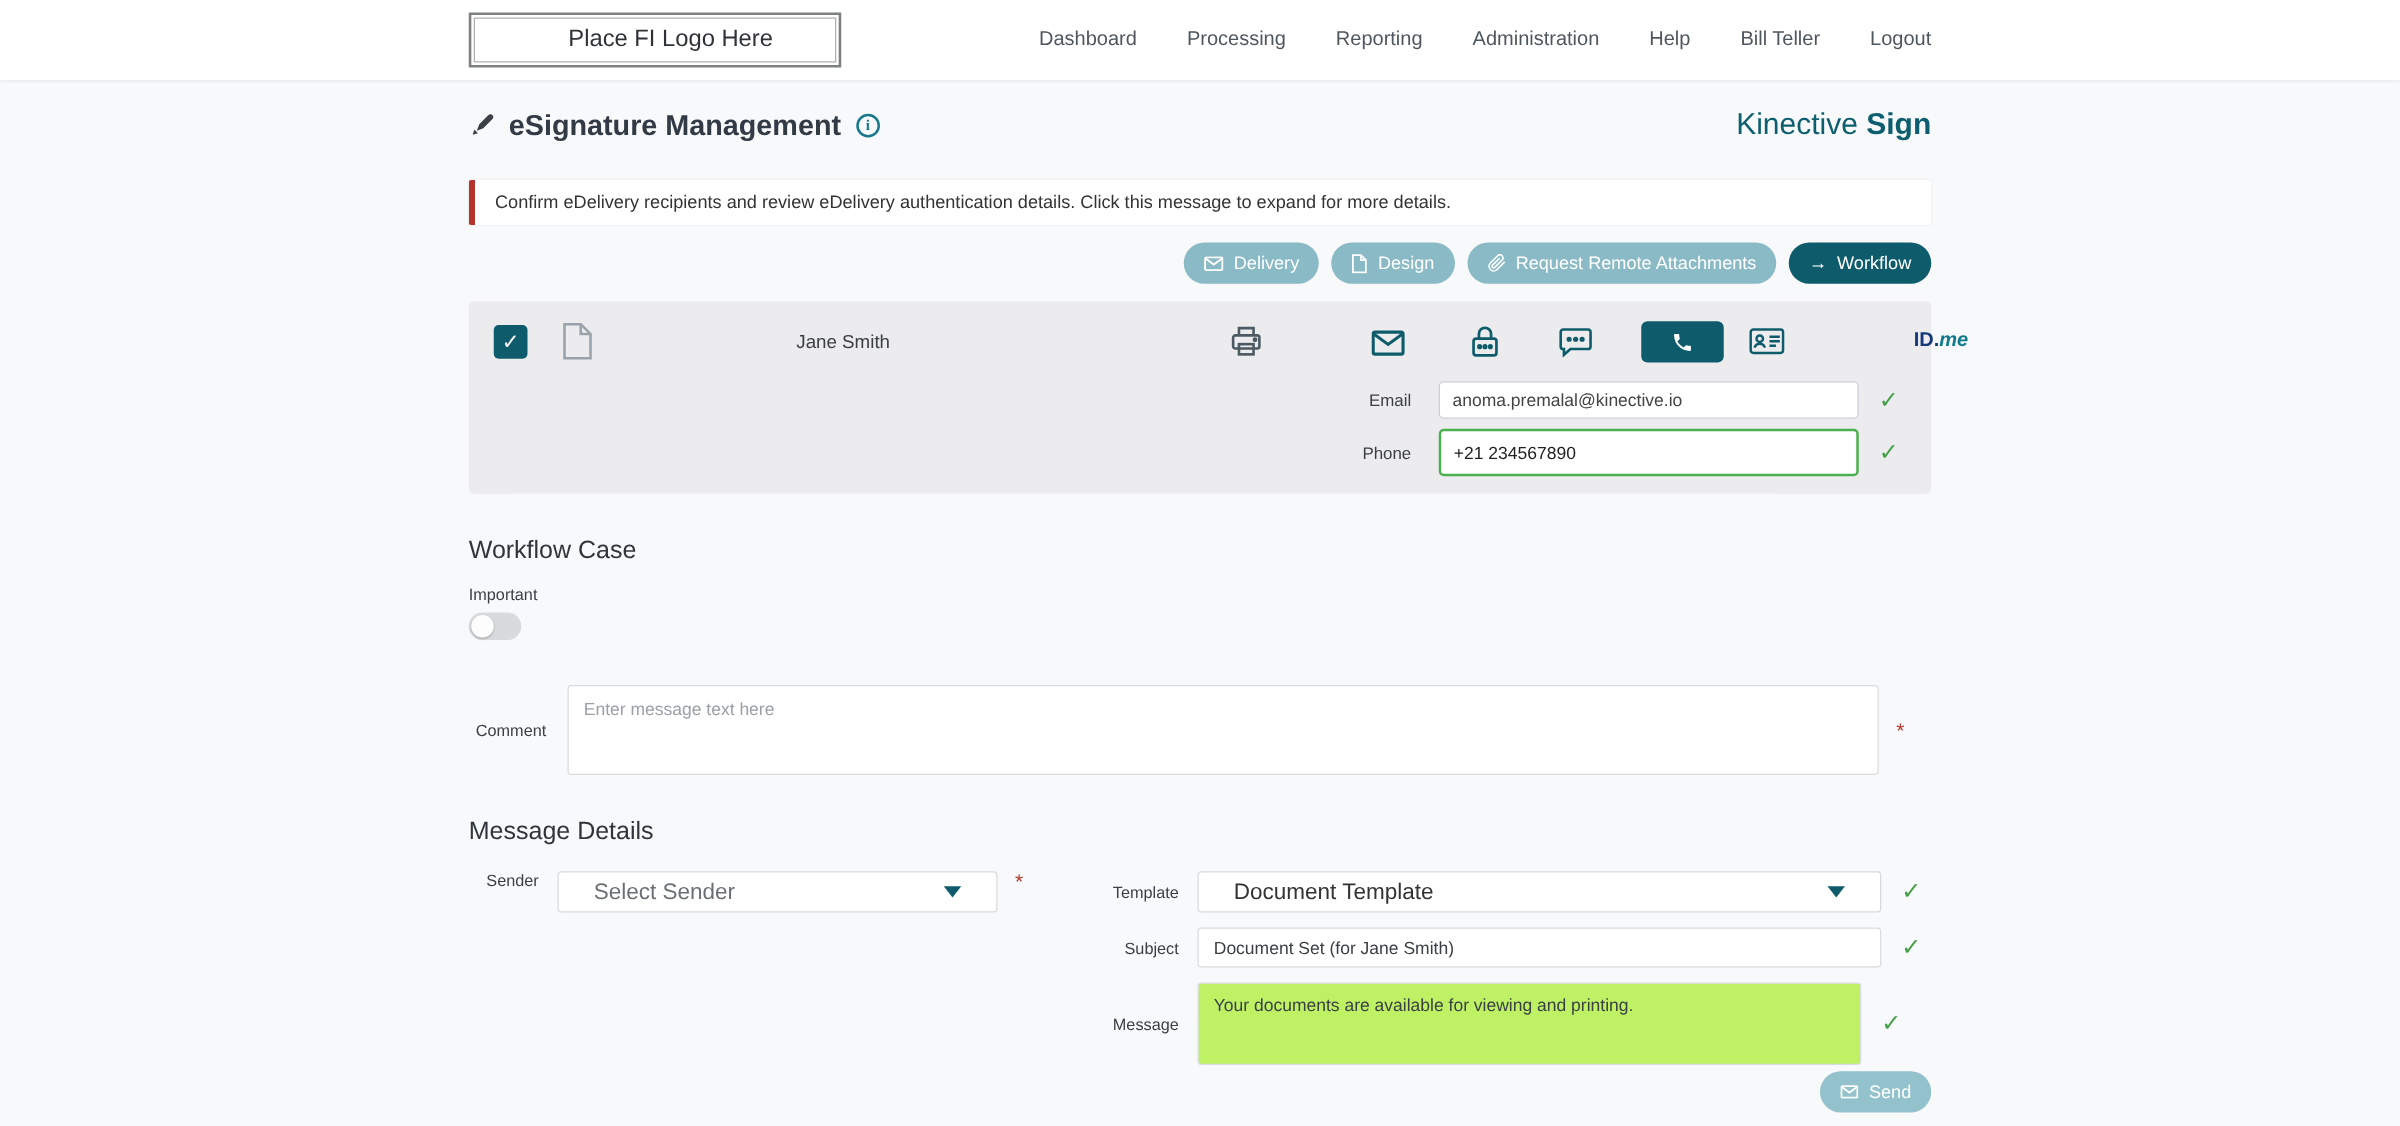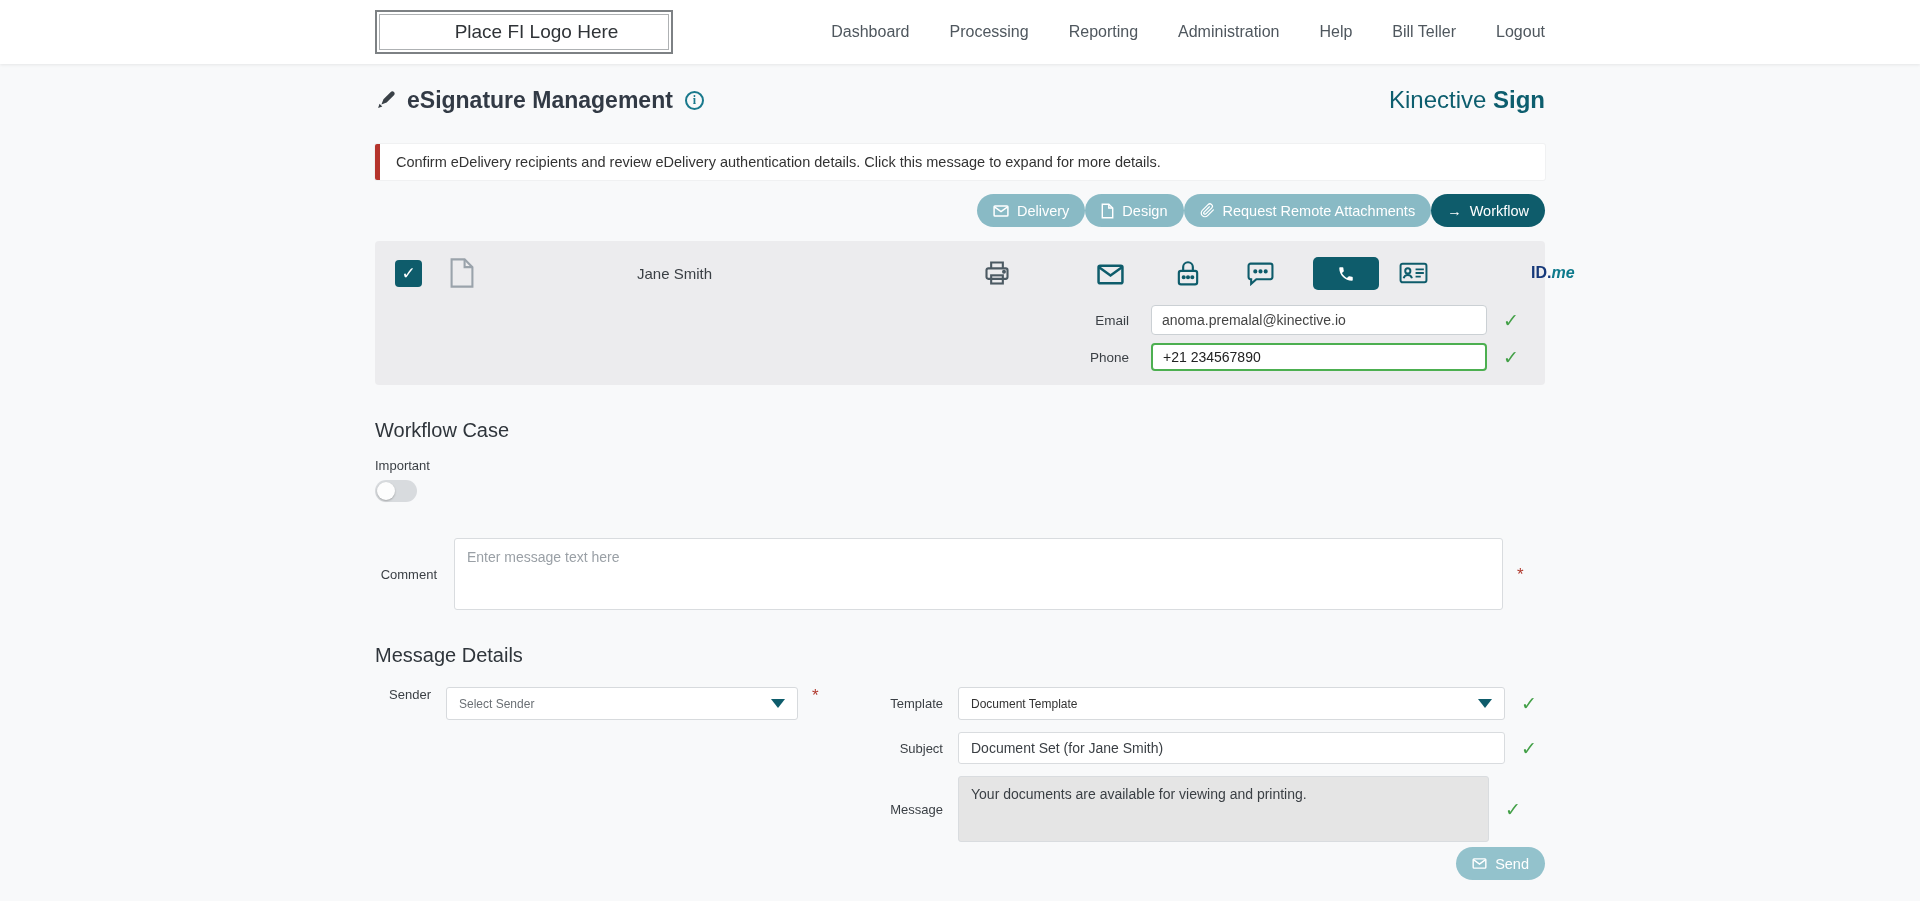--- a/index.html
+++ b/index.html
@@ -31,21 +31,21 @@
     margin-left:2px; cursor:pointer; }
   .brand { margin-left:auto; font-size:24px; color:#0d5e6e; }
   .brand b { font-weight:800; }
 
   
   .alert { margin-top:30px; background:#fff; border-left:5px solid #b5342c;
     border-radius:2px; padding:10px 16px; font-size:14.5px; color:#333;
     cursor:pointer; box-shadow:0 0 0 1px rgba(0,0,0,.03); }
 
   
-  .actions { margin-top:14px; display:flex; justify-content:flex-end; }
+  .actions { margin-top:14px; display:flex; justify-content:flex-end; gap:10px; }
   .btn { display:inline-flex; align-items:center; gap:8px; height:33px;
     padding:0 16px; border:none; border-radius:17px; font-size:14.5px;
     color:#fff; cursor:pointer; font-family:inherit; }
   .btn-light { background:#89bac5; }
   .btn-dark  { background:#0e5c6b; }
   .btn svg { display:block; }
 
   
   .card { margin-top:14px; background:#ececee; border-radius:4px;
     padding:10px 0 14px; }
@@ -68,21 +68,21 @@
   .idme { left:1156px; top:13px; font-size:16px; cursor:pointer; white-space:nowrap; }
   .idme .id { font-weight:800; color:#16397a; }
   .idme .me { font-weight:700; font-style:italic; color:#0e7a8c; }
 
   .field-row { display:flex; align-items:center; justify-content:flex-end;
     padding-right:24px; margin-top:8px; }
   .f-label { font-size:13.5px; color:#3a3f44; margin-right:22px; }
   .f-input { width:336px; height:30px; background:#fff; border:1px solid #cbd0d4;
     border-radius:4px; padding:0 10px; font-size:14px; color:#444;
     font-family:inherit; outline:none; }
-  .f-input.valid { height:28px; border:2px solid #4caf50; color:#222; }
+  .f-input.valid { height:38px; border:2px solid #4caf50; color:#222; }
   .ok { color:#43a047; font-size:19px; font-weight:700; margin-left:14px;
     width:20px; text-align:center; }
 
   
   .sec-title { margin-top:34px; font-size:20px; font-weight:500; color:#2f353b; }
   .imp-label { margin-top:16px; font-size:13px; color:#3a3f44; }
   .toggle { margin-top:7px; width:42px; height:22px; background:#d8dbde;
     border-radius:11px; position:relative; cursor:pointer; }
   .toggle .knob { position:absolute; left:2px; top:2px; width:18px; height:18px;
     background:#fdfdfd; border-radius:50%; box-shadow:0 1px 2px rgba(0,0,0,.25); }
@@ -96,34 +96,34 @@
   .c-textarea::placeholder { color:#9aa0a6; }
   .req { color:#b03a2e; font-size:17px; margin-left:14px; line-height:1; }
 
   
   .md-form { position:relative; margin-top:20px; height:150px; }
   .sender-group { position:absolute; left:0; top:0; display:flex; }
   .md-label { width:70px; text-align:right; font-size:13px; color:#3a3f44;
     margin-right:15px; flex:none; }
   .sender-group .md-label { width:56px; }
   .select { height:33px; background:#fff; border:1px solid #d7dadd; border-radius:3px;
-    display:flex; align-items:center; padding:0 12px; font-size:12px;
+    display:flex; align-items:center; padding:0 28px; font-size:18px;
     cursor:pointer; }
   .select .txt { flex:1; }
   .select .placeholder { color:#6b7075; }
   .sel-arrow { width:0; height:0; border-left:7px solid transparent;
     border-right:7px solid transparent; border-top:9px solid #0e5c6b; margin-left:10px; }
   .sender-select { width:352px; }
   .right-col { position:absolute; left:498px; top:0; width:672px; }
   .md-row { display:flex; align-items:center; margin-bottom:12px; }
   .right-field { width:547px; }
   .text-input { width:547px; height:32px; background:#fff; border:1px solid #d9dcdf;
     border-radius:3px; padding:0 12px; font-size:14px; color:#3a3f44;
     font-family:inherit; outline:none; }
-  .msg-textarea { width:531px; height:66px; background:#e5e5e5; border:1px solid #d9dcdf;
+  .msg-textarea { width:531px; height:66px; background:#bef264; border:1px solid #d9dcdf;
     border-radius:3px; padding:9px 12px; font-size:14px; color:#3a3f44;
     font-family:inherit; resize:none; outline:none; }
 
   .send-row { margin-top:10px; display:flex; justify-content:flex-end;align-items:center; }
   .send-btn { background:#93c2cc; }
 </style>
 </head>
 <body>
 
 <div class="hdr">

